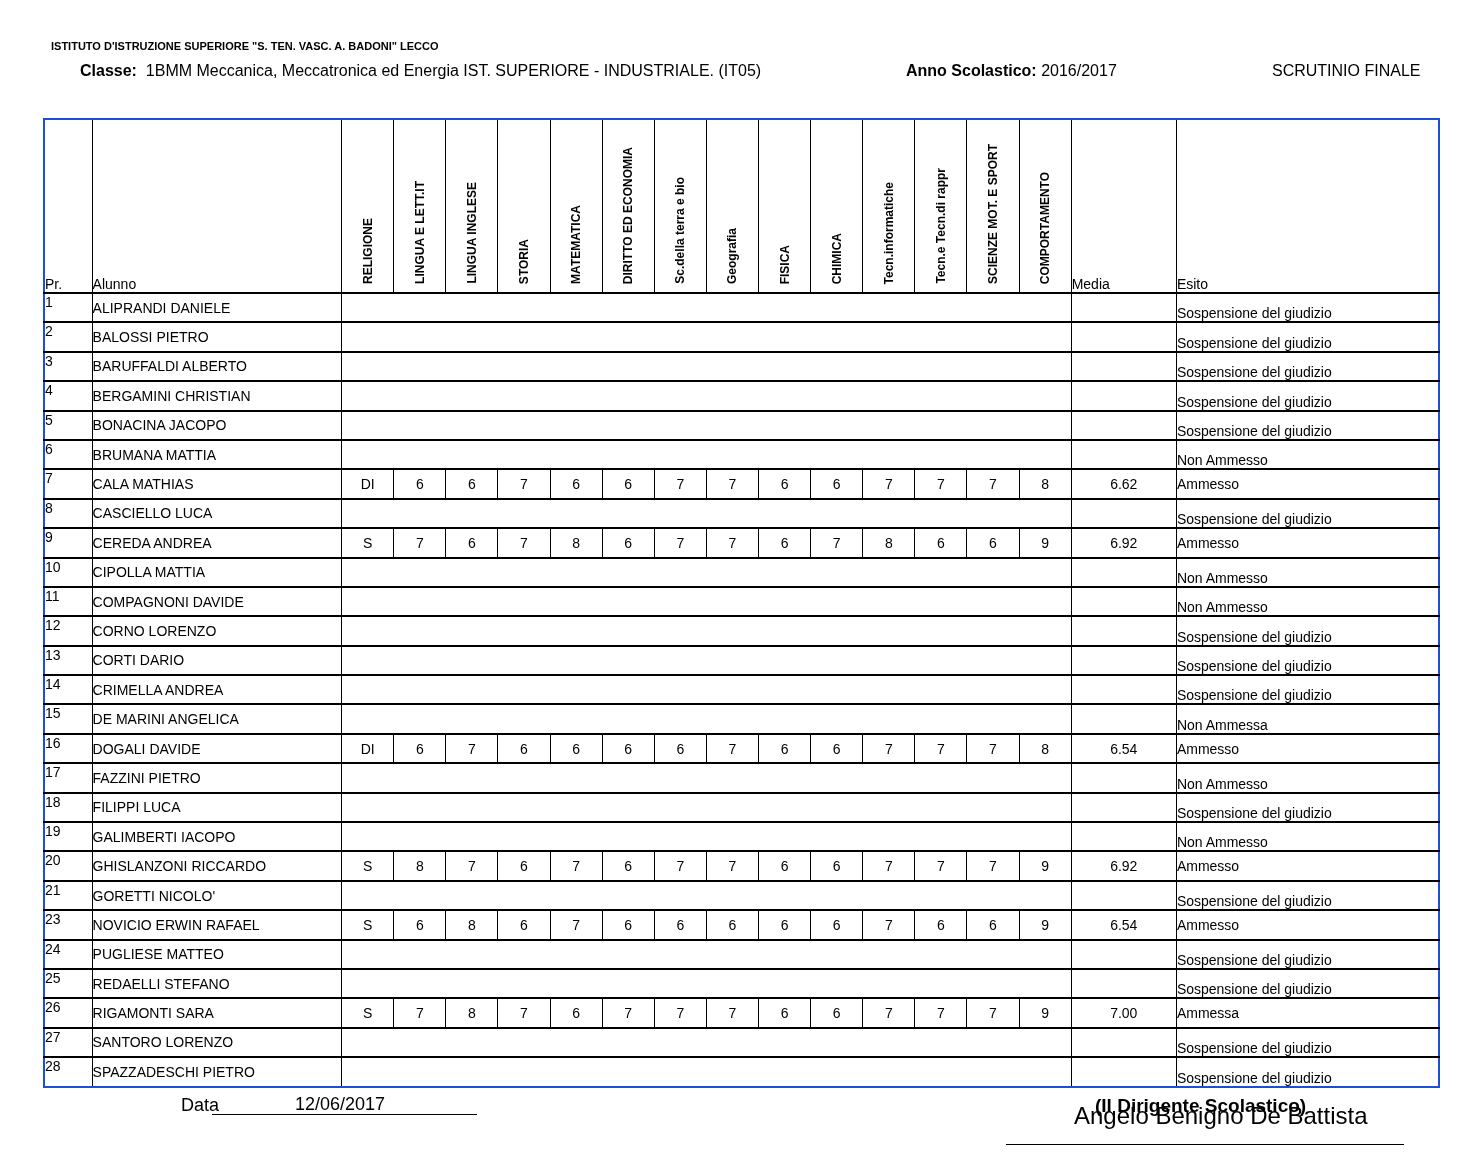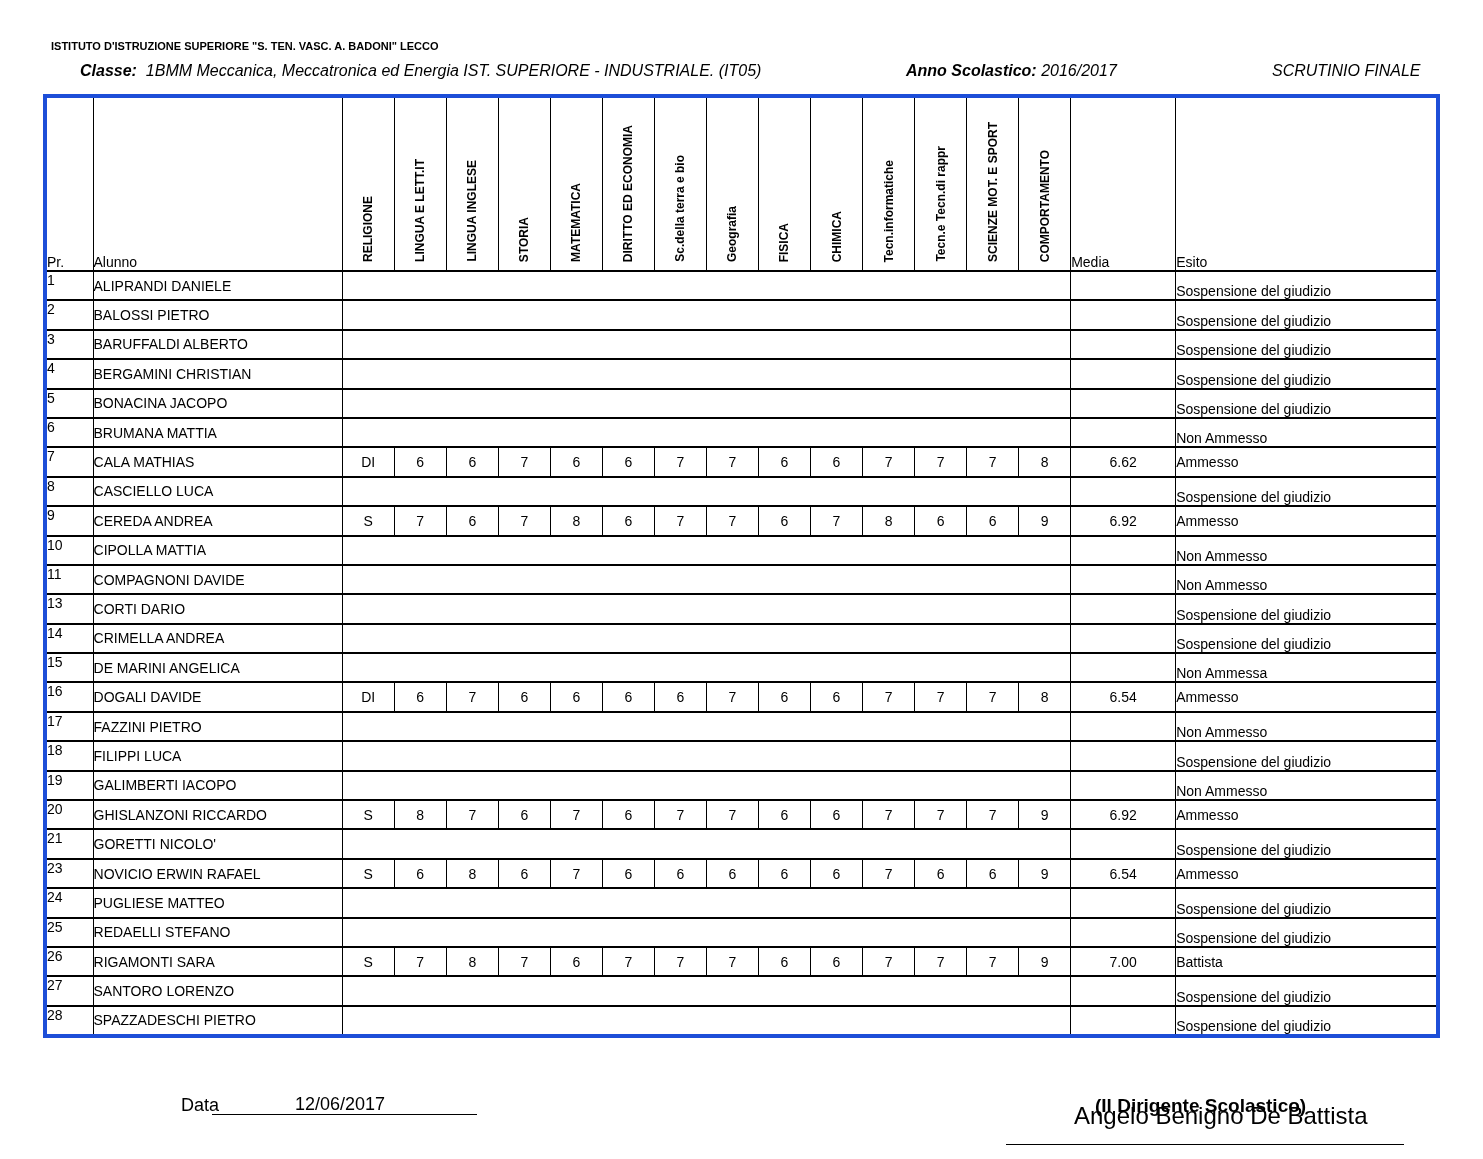--- a/index.html
+++ b/index.html
@@ -1,26 +1,26 @@
 <!DOCTYPE html>
 <html><head>
 <meta charset="utf-8">
 <style>
   html, body { margin: 0; padding: 0; background: #ffffff; }
   body { width: 1483px; height: 1159px; position: relative; font-family: "Liberation Sans", sans-serif; color: #000; }
   .inst { position: absolute; left: 51px; top: 40px; font-size: 11px; font-weight: bold; }
-  .hdr { position: absolute; top: 62px; font-size: 16px; white-space: nowrap; font-style: italic; }
+  .hdr { position: absolute; top: 62px; font-size: 16px; white-space: nowrap; }
   .hdr b { font-weight: bold; }
   #classe { left: 80px; }
   #anno { left: 906px; }
   #scrut { left: 1272px; }
 
   table.grid { position: absolute; left: 43px; top: 94px; border-collapse: collapse; table-layout: fixed; width: 1397px; }
   table.grid td, table.grid th { border: 1px solid #000; padding: 0; font-size: 14px; font-weight: normal; }
-  table.grid { border: 4px solid #1d4ed8; }
+  table.grid { border: 2px solid #1d4ed8; margin-top: 24px; }
   tr.head th { height: 172px; vertical-align: bottom; text-align: left; }
   tr.head th.subj { position: relative; }
   tr.head th.subj span {
     position: absolute; left: 50%; bottom: 4px;
     writing-mode: vertical-rl; transform: rotate(180deg) translateX(50%);
     font-size: 12px; font-weight: bold; white-space: nowrap; transform-origin: center;
   }
   .subj-wrap { position: absolute; bottom: 4px; left: 0; right: 0; display: flex; justify-content: center; }
   .subj-wrap span { writing-mode: vertical-rl; transform: rotate(180deg); font-size: 12px; font-weight: bold; white-space: nowrap; }
   th.pr, th.alunno, th.media, th.esito { font-size: 13px; font-weight: bold; padding: 0 2px 1px 2px; }
@@ -254,20 +254,27 @@
         <td class="esito">Non Ammesso</td>
       </tr>
       <tr class="row">
         <td class="num">11</td>
         <td class="name">COMPAGNONI DAVIDE</td>
         <td class="g" colspan="14"></td>
         <td class="media"></td>
         <td class="esito">Non Ammesso</td>
       </tr>
       <tr class="row">
+        <td class="num">12</td>
+        <td class="name">CORNO LORENZO</td>
+        <td class="g" colspan="14"></td>
+        <td class="media"></td>
+        <td class="esito">Sospensione del giudizio</td>
+      </tr>
+      <tr class="row">
         <td class="num">13</td>
         <td class="name">CORTI DARIO</td>
         <td class="g" colspan="14"></td>
         <td class="media"></td>
         <td class="esito">Sospensione del giudizio</td>
       </tr>
       <tr class="row">
         <td class="num">14</td>
         <td class="name">CRIMELLA ANDREA</td>
         <td class="g" colspan="14"></td>
@@ -394,21 +401,21 @@
         <td class="g">7</td>
         <td class="g">7</td>
         <td class="g">7</td>
         <td class="g">6</td>
         <td class="g">6</td>
         <td class="g">7</td>
         <td class="g">7</td>
         <td class="g">7</td>
         <td class="g">9</td>
         <td class="media">7.00</td>
-        <td class="esito top">Battista</td>
+        <td class="esito top">Ammessa</td>
       </tr>
       <tr class="row">
         <td class="num">27</td>
         <td class="name">SANTORO LORENZO</td>
         <td class="g" colspan="14"></td>
         <td class="media"></td>
         <td class="esito">Sospensione del giudizio</td>
       </tr>
       <tr class="row">
         <td class="num">28</td>

